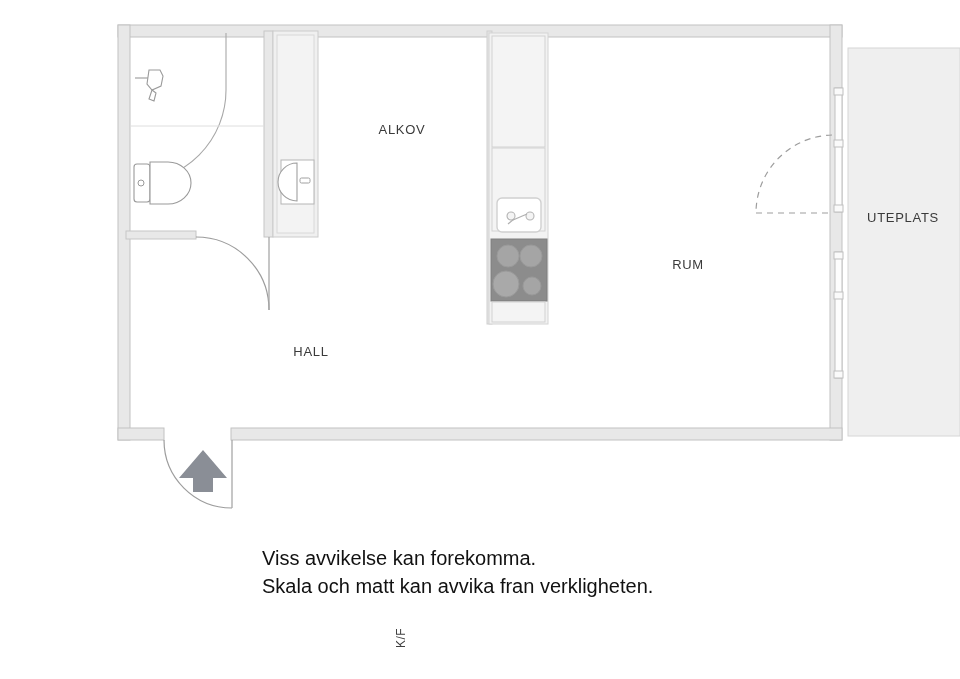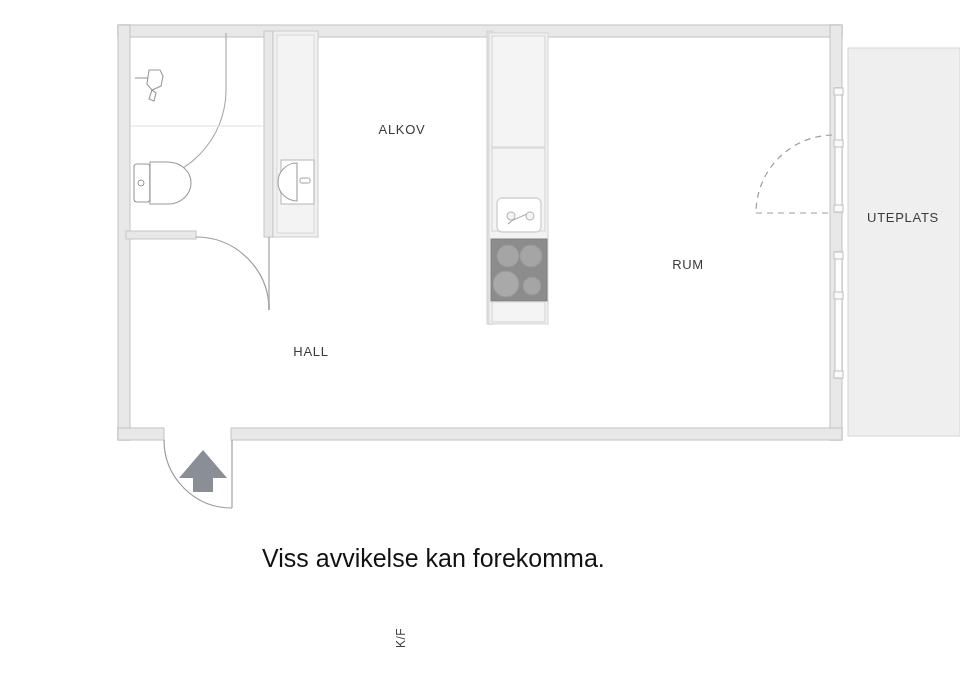--- a/index.html
+++ b/index.html
@@ -42,21 +42,21 @@
     fill: #3f3f3f;
     letter-spacing: 0.5px;
     text-anchor: middle;
     dominant-baseline: middle;
   }
   .disclaimer {
     position: absolute;
     left: 262px;
     top: 544px;
     font-family: "Liberation Sans", sans-serif;
-    font-size: 25px;
+    font-size: 20px;
     line-height: 28px;
     color: #111111;
     white-space: nowrap;
   }
   .disclaimer div { display: block; }
 </style>
 </head>
 <body>
 
 <div id="plan-root">
@@ -187,15 +187,16 @@
 
     <text class="room-label" x="402" y="131">ALKOV</text>
     <text class="room-label" x="688" y="266">RUM</text>
     <text class="room-label" x="311" y="353">HALL</text>
     <text class="room-label" x="903" y="219">UTEPLATS</text>
 
   </svg>
 
   <div class="disclaimer">
     <div>Viss avvikelse kan forekomma.</div>
+    <div>Skala och matt kan avvika fran verkligheten.</div>
   </div>
 
 </div>
 
 </body></html>

